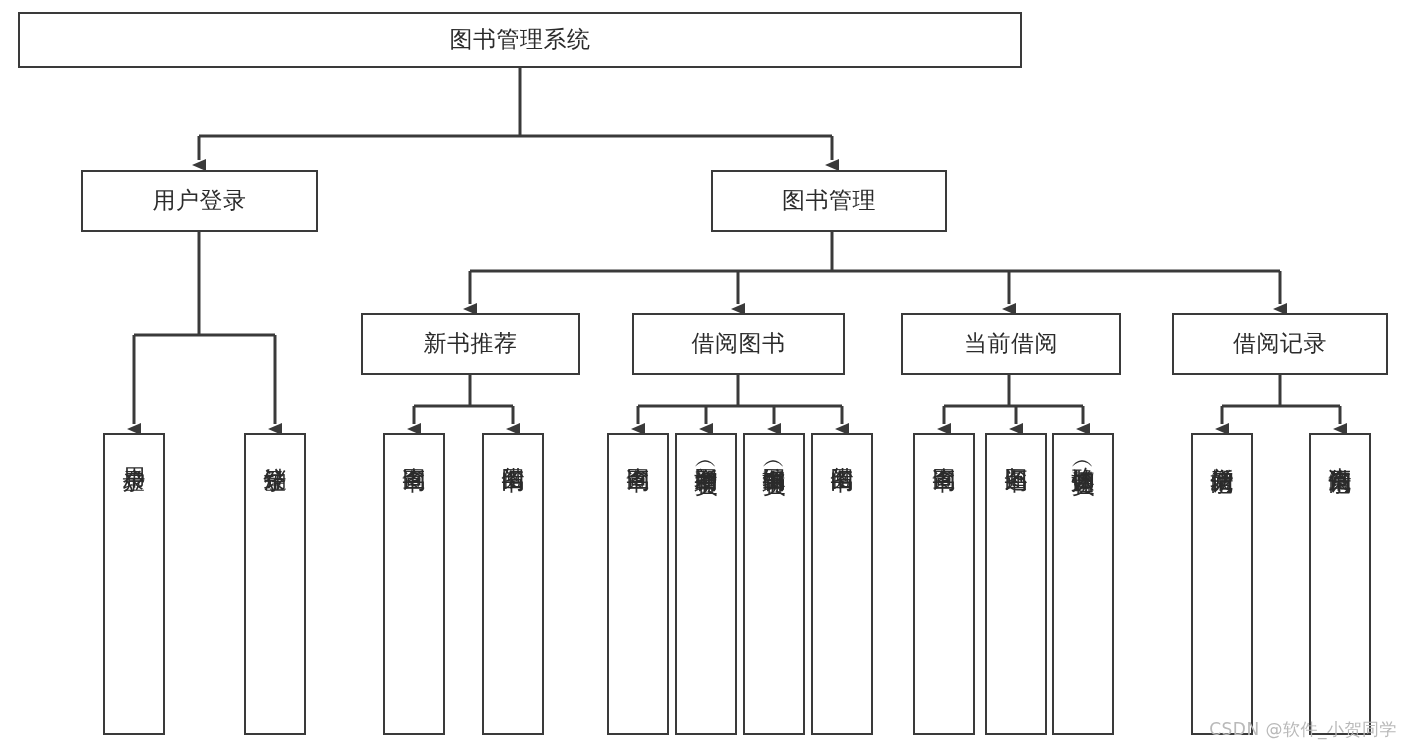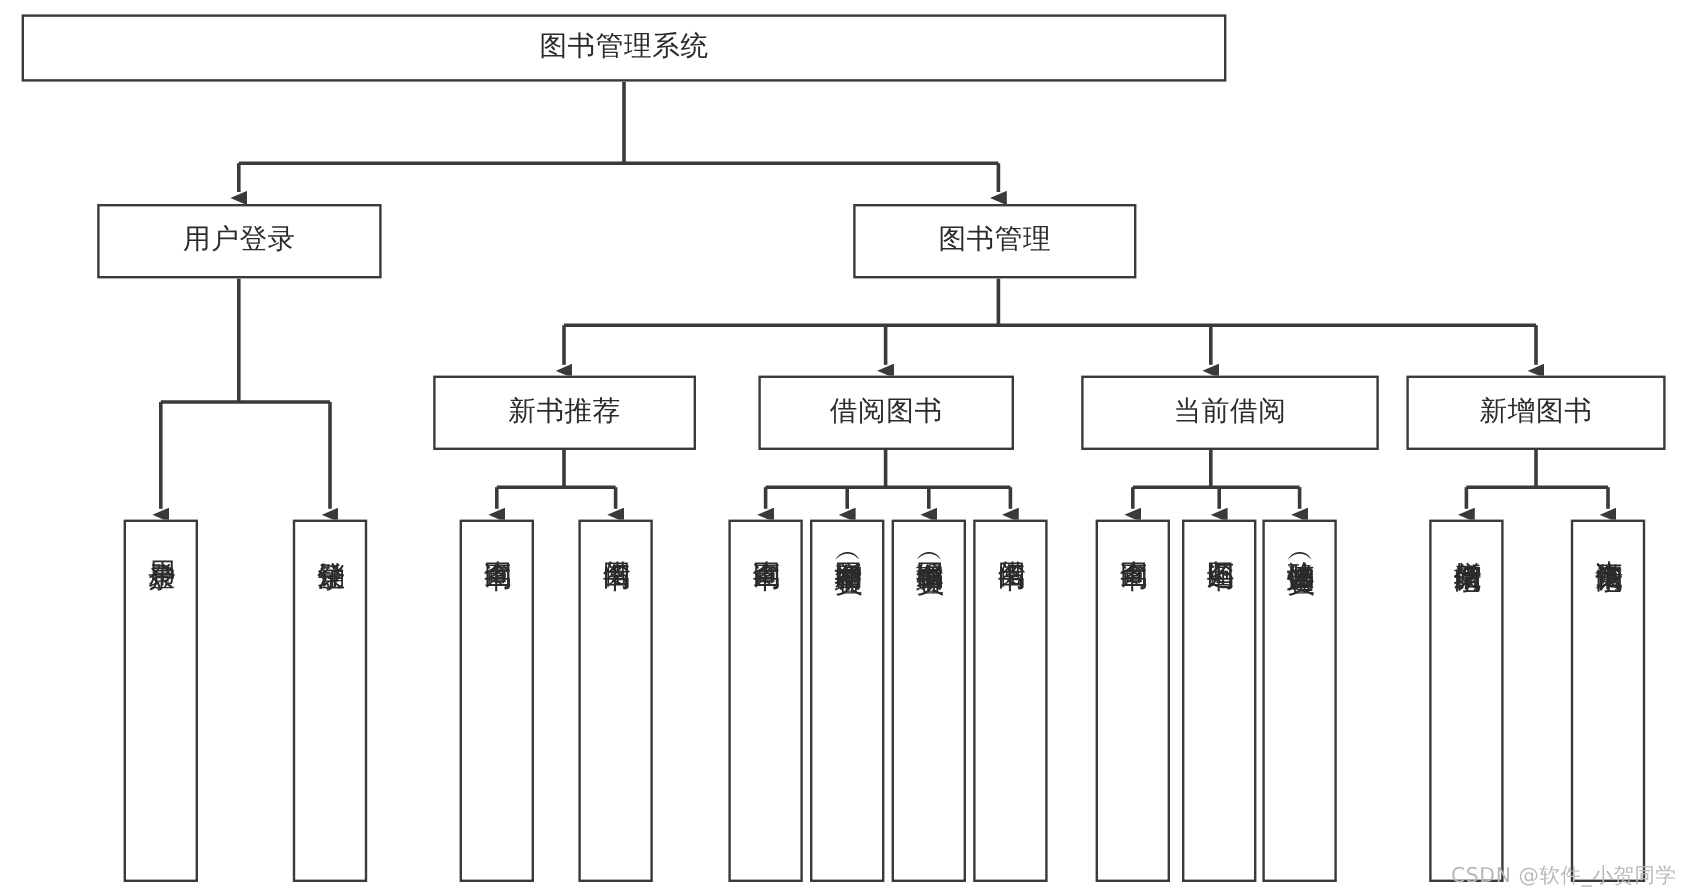--- a/index.html
+++ b/index.html
@@ -132,25 +132,25 @@
   <div class="node horizontal" style="left:361px; top:313px; width:219px; height:62px;">
     <span>新书推荐</span>
   </div>
 
   <div class="node horizontal" style="left:711px; top:170px; width:236px; height:62px;">
     <span>图书管理</span>
   </div>
   <div class="node horizontal" style="left:632px; top:313px; width:213px; height:62px;">
     <span>借阅图书</span>
   </div>
-  <div class="node horizontal" style="left:901px; top:313px; width:248px; height:62px;">
+  <div class="node horizontal" style="left:901px; top:313px; width:220px; height:62px;">
     <span>当前借阅</span>
   </div>
   <div class="node horizontal" style="left:1172px; top:313px; width:216px; height:62px;">
-    <span>新增图书</span>
+    <span>借阅记录</span>
   </div>
 
   <div class="node vertical" style="left:103px; top:433px; width:62px; height:302px;">
     <span class="vtext">用户登录</span>
   </div>
   <div class="node vertical" style="left:244px; top:433px; width:62px; height:302px;">
     <span class="vtext">注销登录</span>
   </div>
 
   <div class="node vertical" style="left:383px; top:433px; width:62px; height:302px;">

